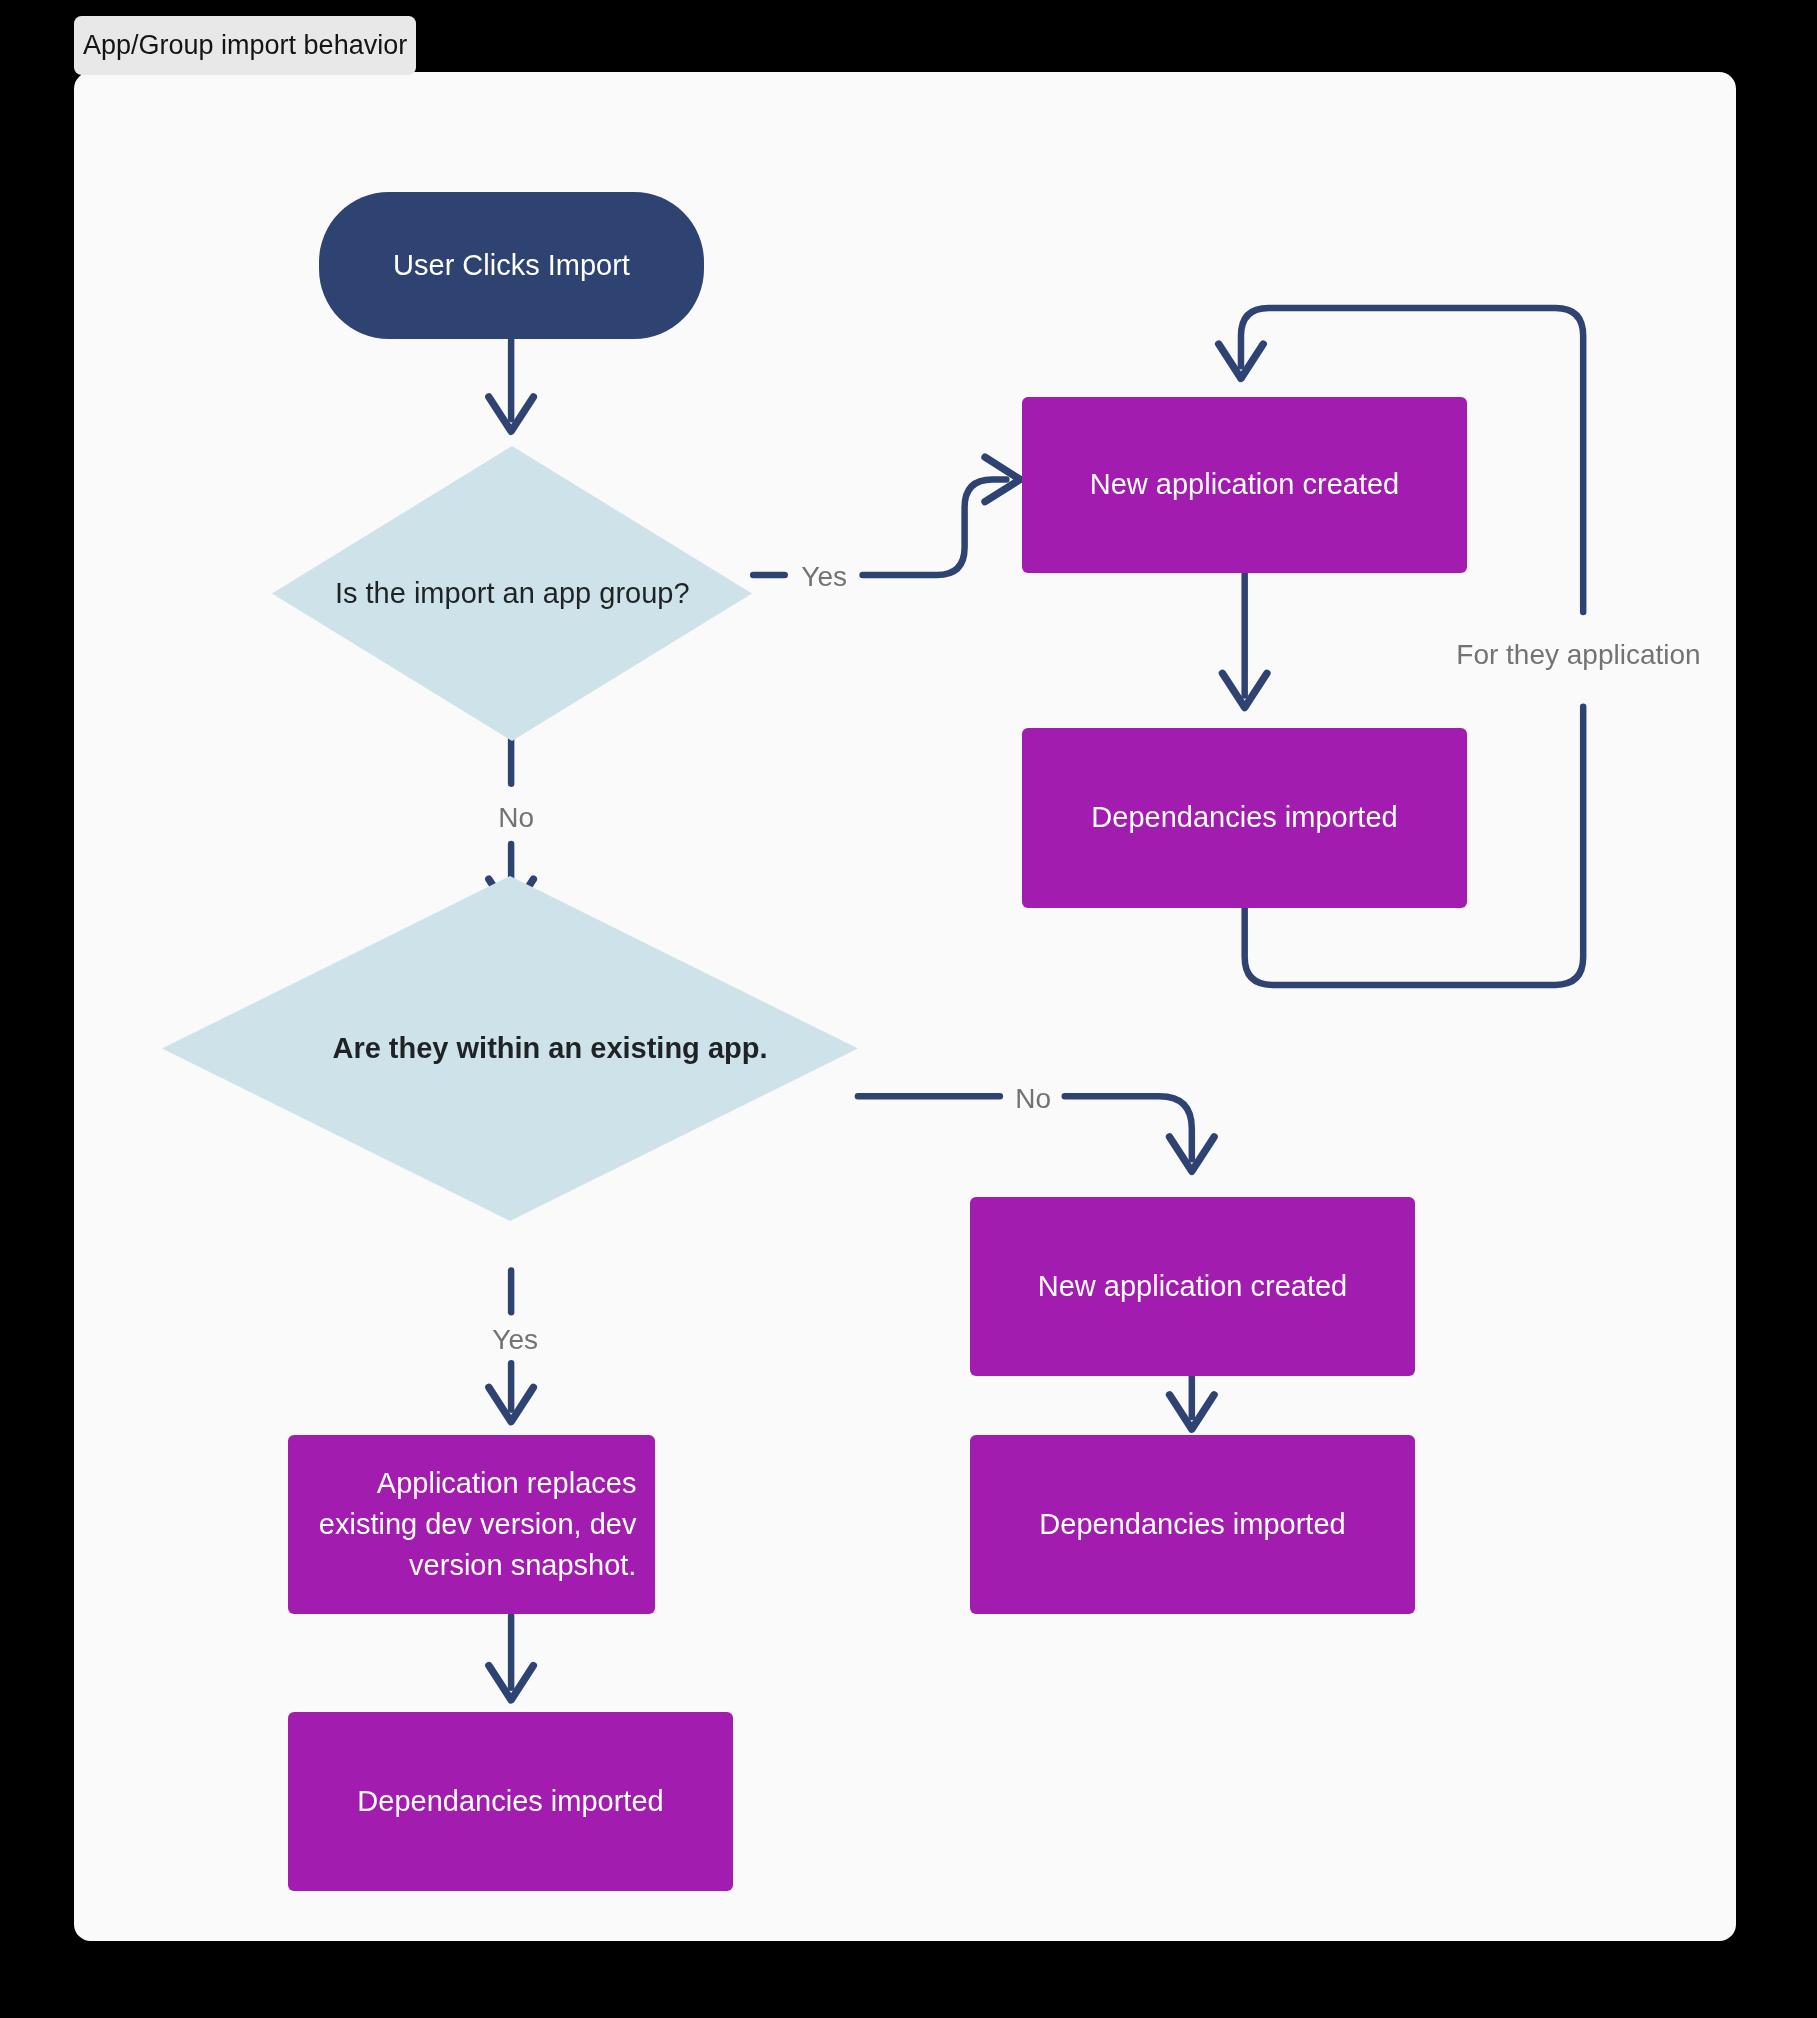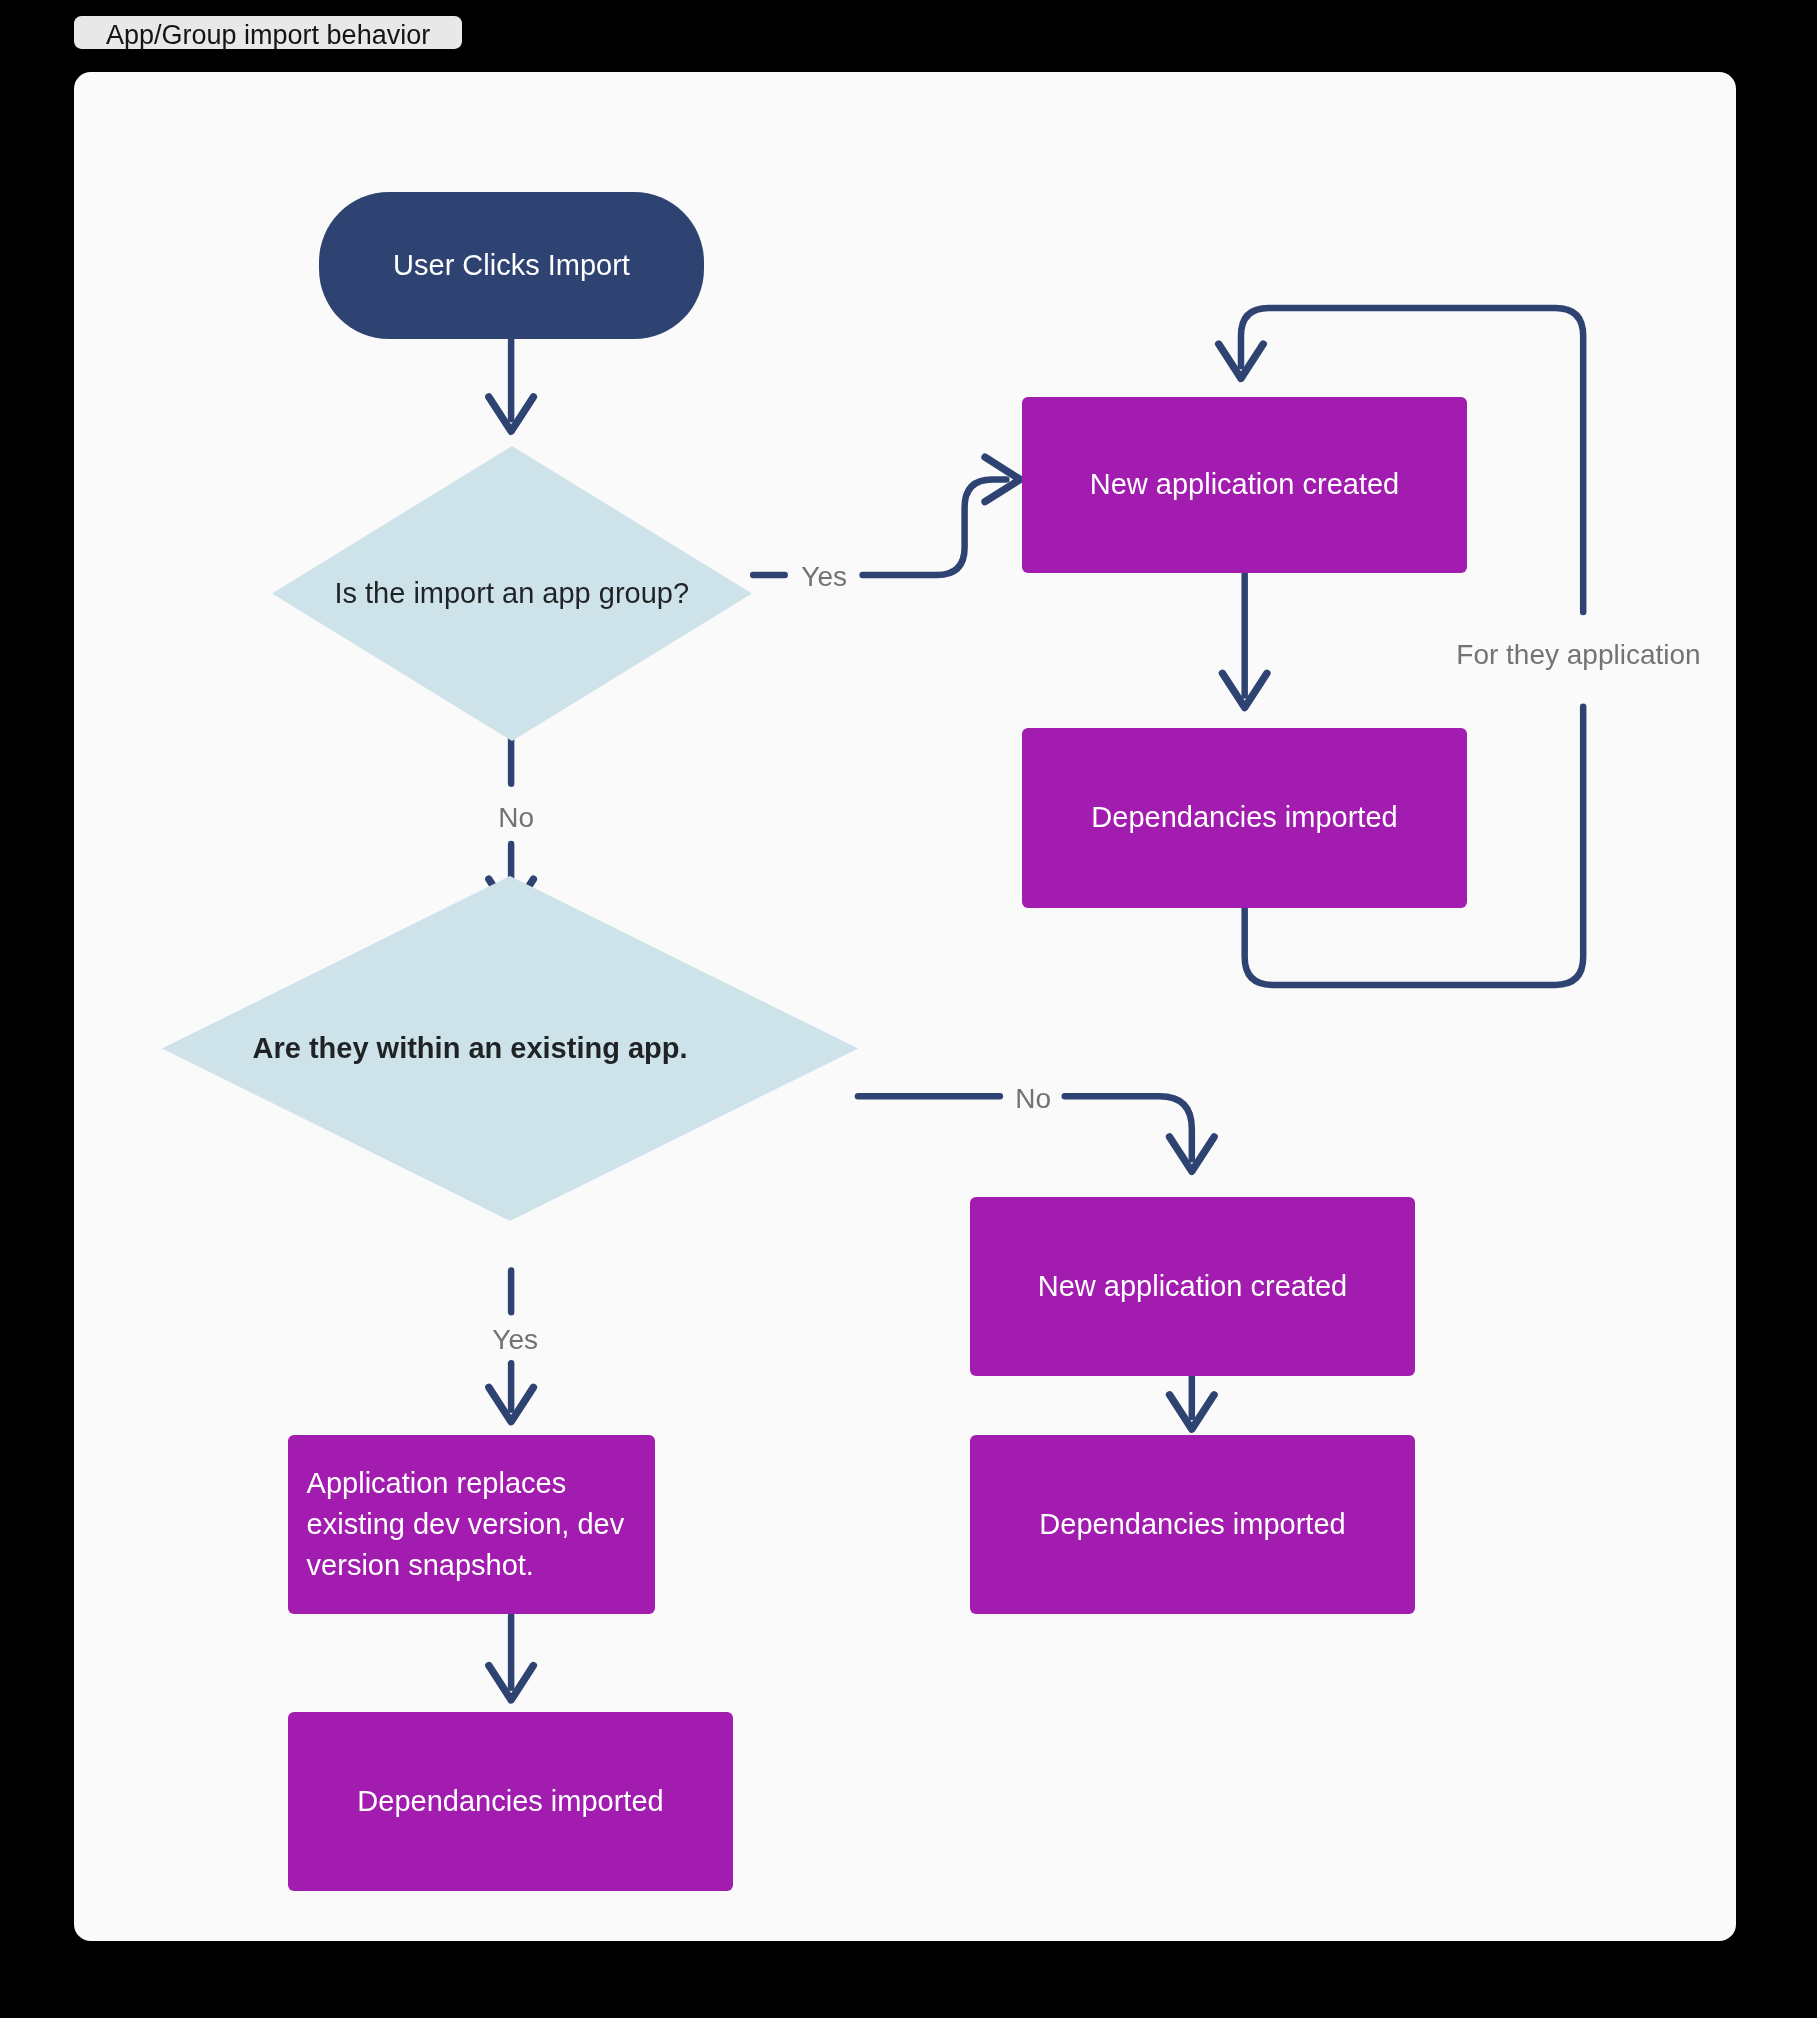--- a/index.html
+++ b/index.html
@@ -20,24 +20,24 @@
     left: 0; top: 0;
     width: 1817px;
     height: 2018px;
   }
 
   
   #title-tab {
     position: absolute;
     left: 74px;
     top: 16px;
-    height: 33px;
-    padding: 0 32px;
+    height: 59px;
+    padding: 0 9px;
     display: flex;
-    align-items: flex-end;
+    align-items: center;
     background: #E8E8E8;
     border-radius: 7.4px;
     color: #141414;
     font-size: 27px;
     line-height: 1;
     white-space: nowrap;
     z-index: 5;
   }
 
   
@@ -59,21 +59,21 @@
     height: 2018px;
     pointer-events: none;
   }
 
   
   .node {
     position: absolute;
     display: flex;
     align-items: center;
     justify-content: center;
-    text-align: left;
+    text-align: right;
     box-sizing: border-box;
     z-index: 3;
   }
   .node-process {
     background: #a21caf;
     color: #FFFFFF;
     border-radius: 6px;
     font-size: 29px;
     line-height: 1.42;
     padding: 5.6px 18.6px;

